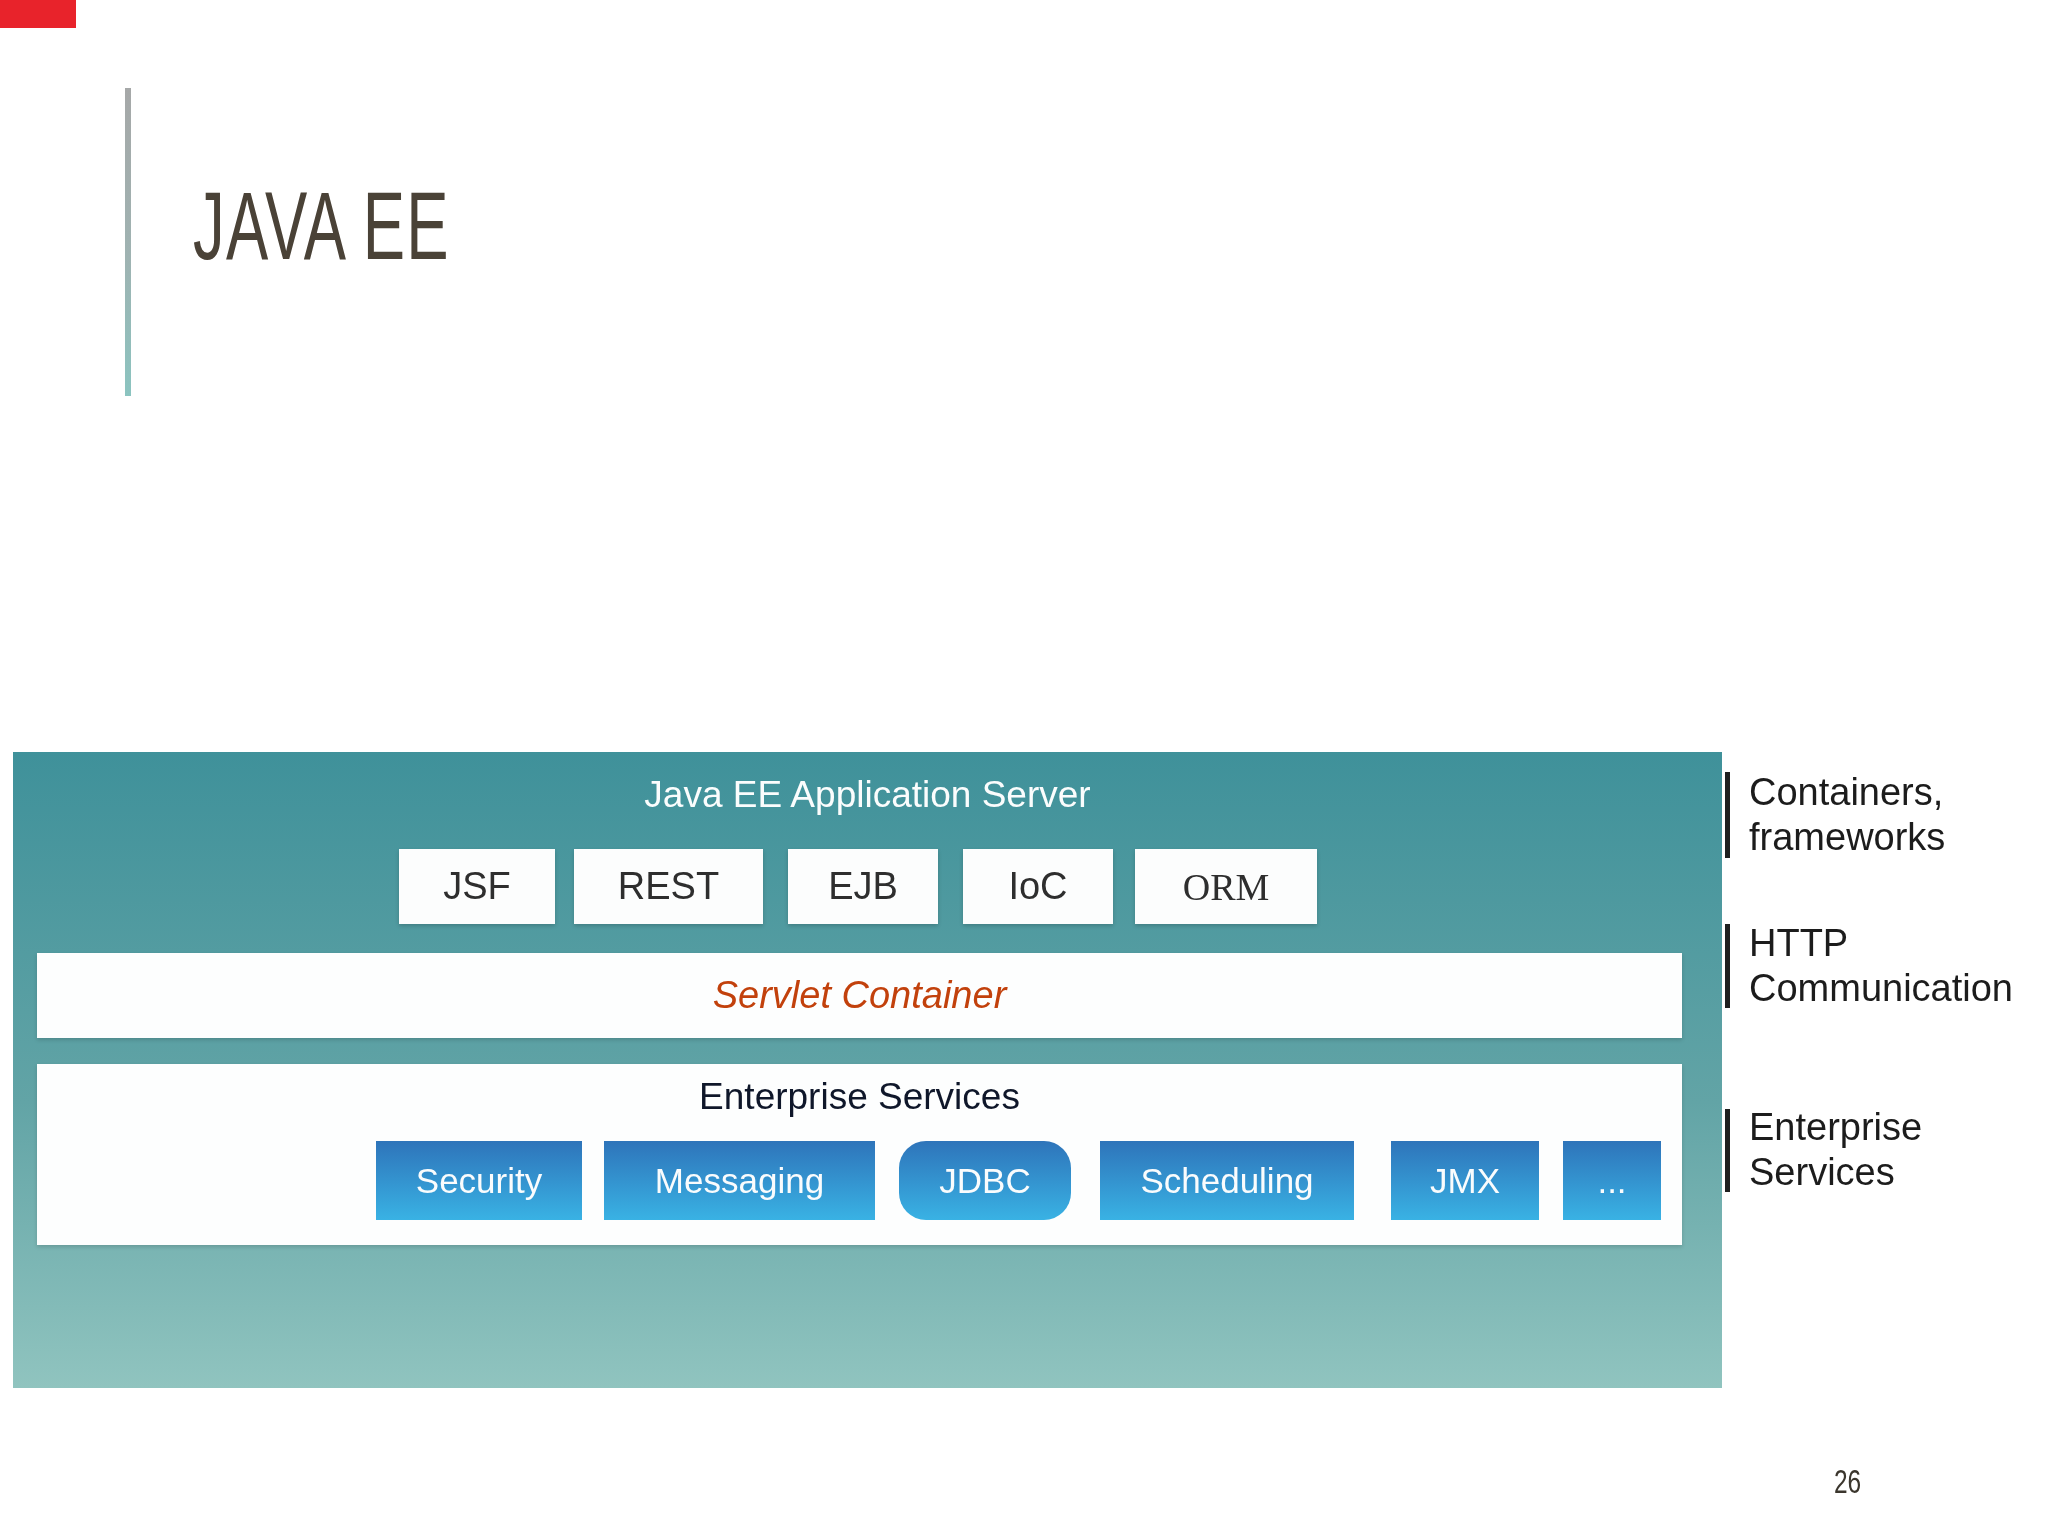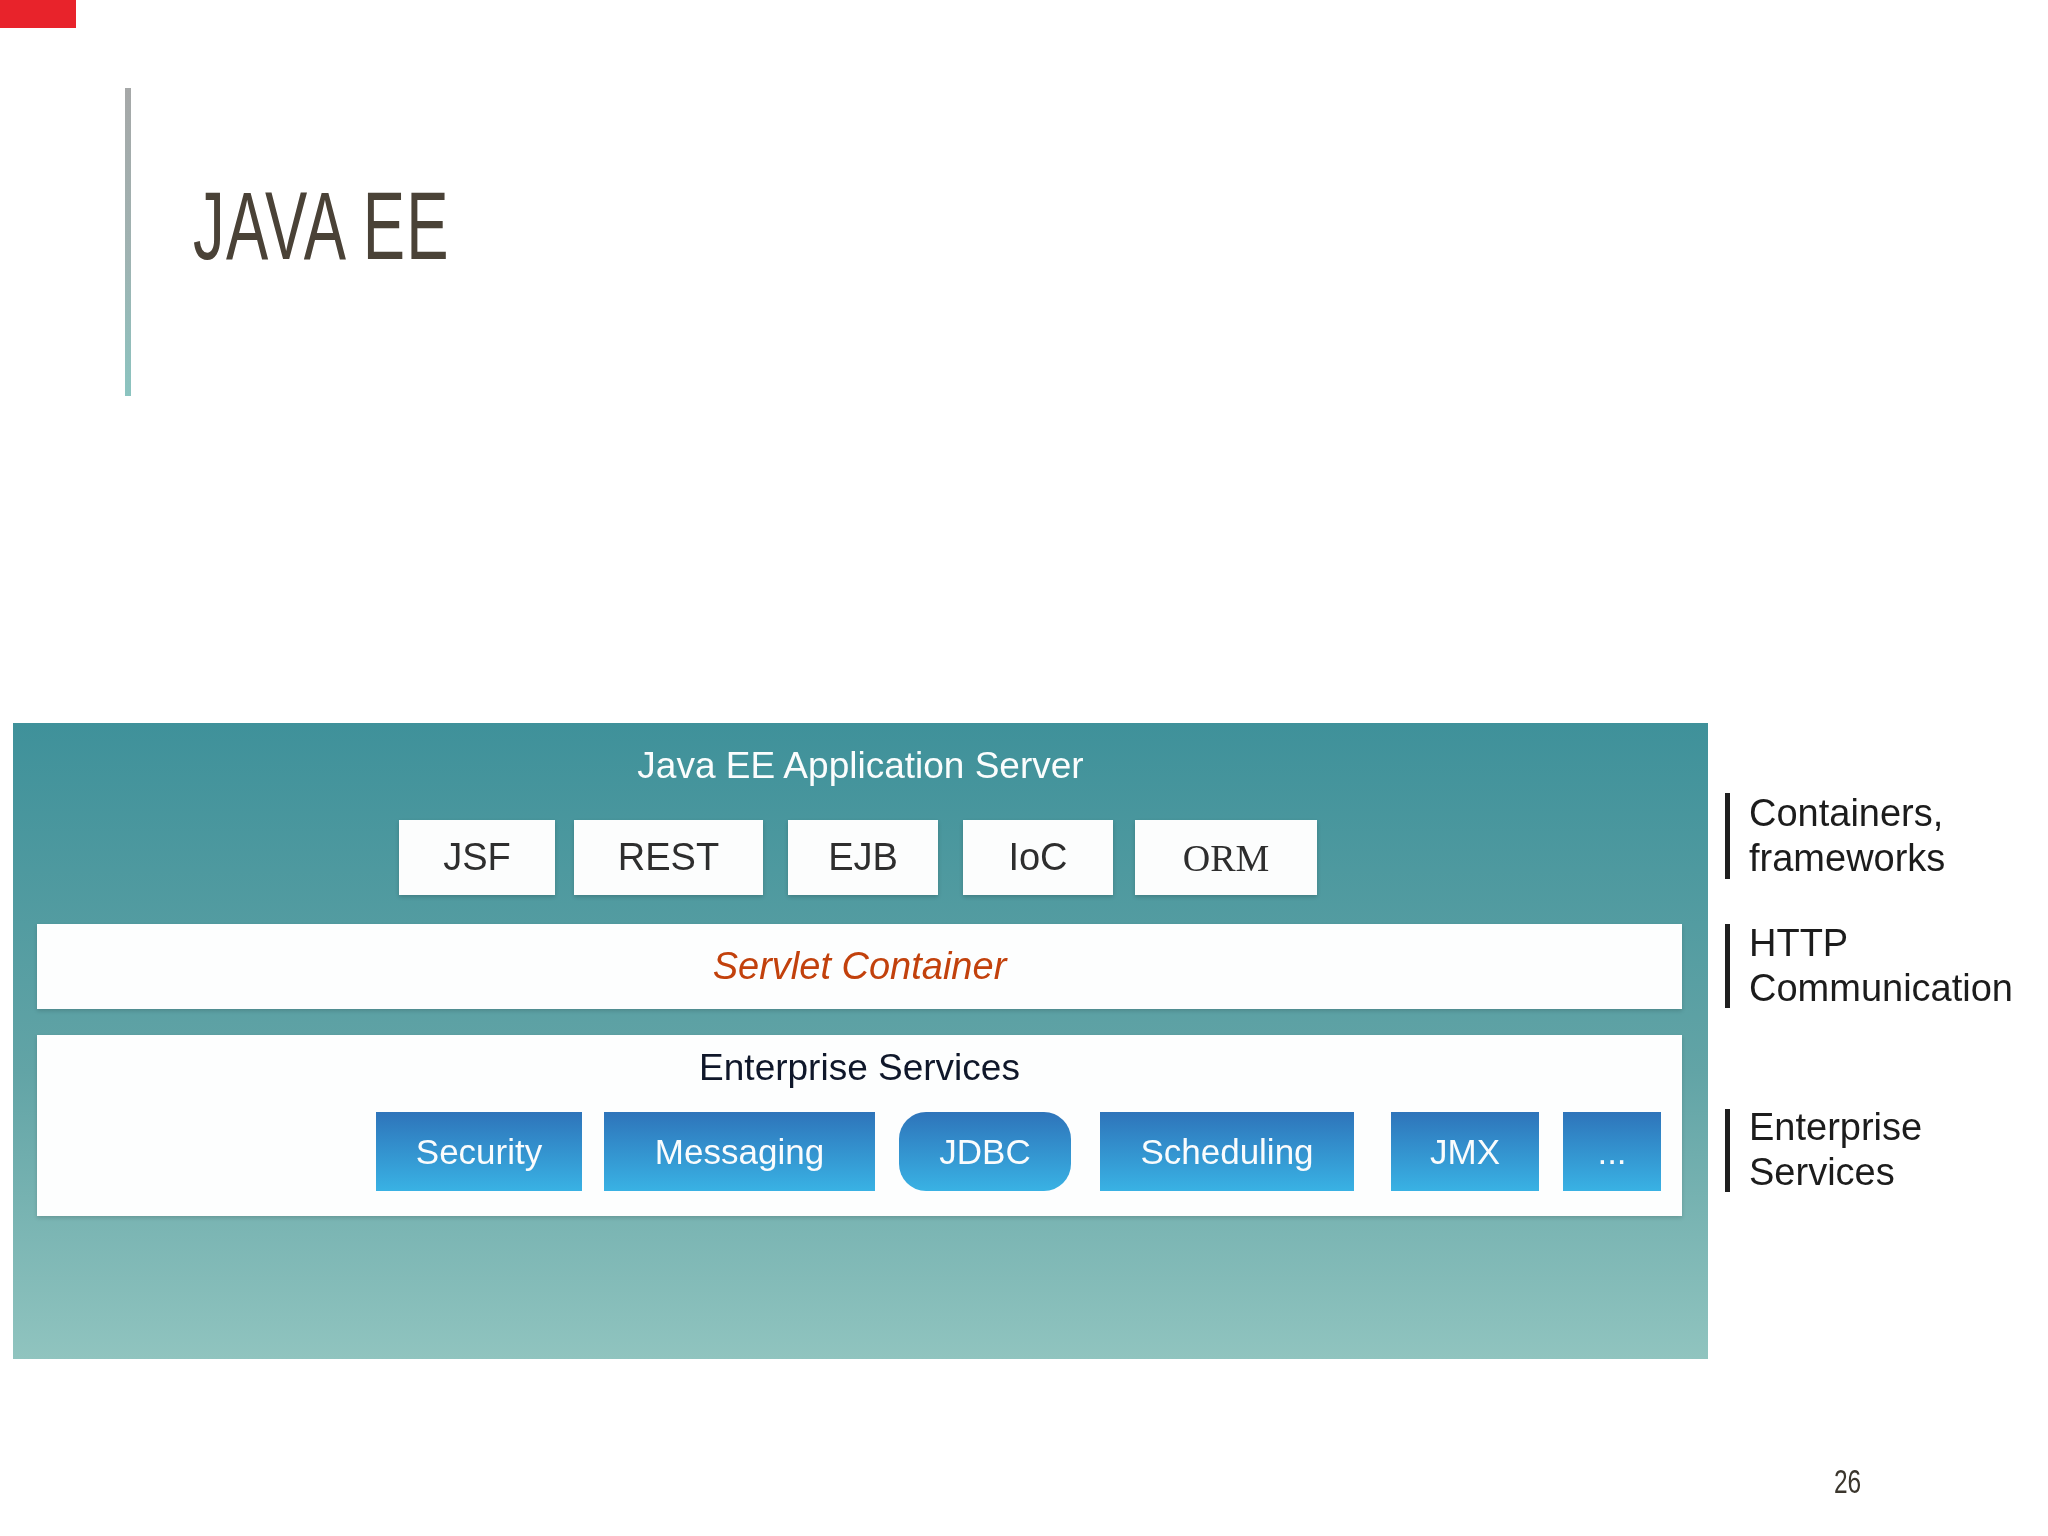--- a/index.html
+++ b/index.html
@@ -43,23 +43,24 @@
     letter-spacing: 2px;
     color: #4A4237;
     transform: scaleX(0.66);
     transform-origin: left top;
     white-space: nowrap;
   }
 
   
   .diagram-box {
     position: absolute;
-    left: 13px; top: 723px;
+    left: 13px; top: 752px;
     width: 1695px; height: 636px;
     background: linear-gradient(180deg, #3F919A 0%, #62A4A6 55%, #90C4BF 100%);
+    padding-left: 14px;
   }
   .server-title {
     position: absolute;
     left: 0; top: 22px;
     width: 100%;
     text-align: center;
     font-size: 37px;
     font-weight: 400;
     color: #FBFDFD;
   }
@@ -142,21 +143,21 @@
     background: #1F1F1F;
     margin-right: 19px;
     flex: 0 0 5px;
   }
   .annotation .label {
     font-size: 38px;
     line-height: 45px;
     color: #1C1C1C;
     white-space: nowrap;
   }
-  .anno-1 { top: 791px; }  .anno-1 .tick { height: 86px; }
+  .anno-1 { top: 770px; }  .anno-1 .tick { height: 86px; }
   .anno-2 { top: 921px; }  .anno-2 .tick { height: 84px; }
   .anno-3 { top: 1105px; } .anno-3 .tick { height: 83px; }
 
   .page-number {
     position: absolute;
     left: 1834px; top: 1462px;
     font-size: 34px;
     color: #3B362D;
     transform: scaleX(0.72);
     transform-origin: left top;

